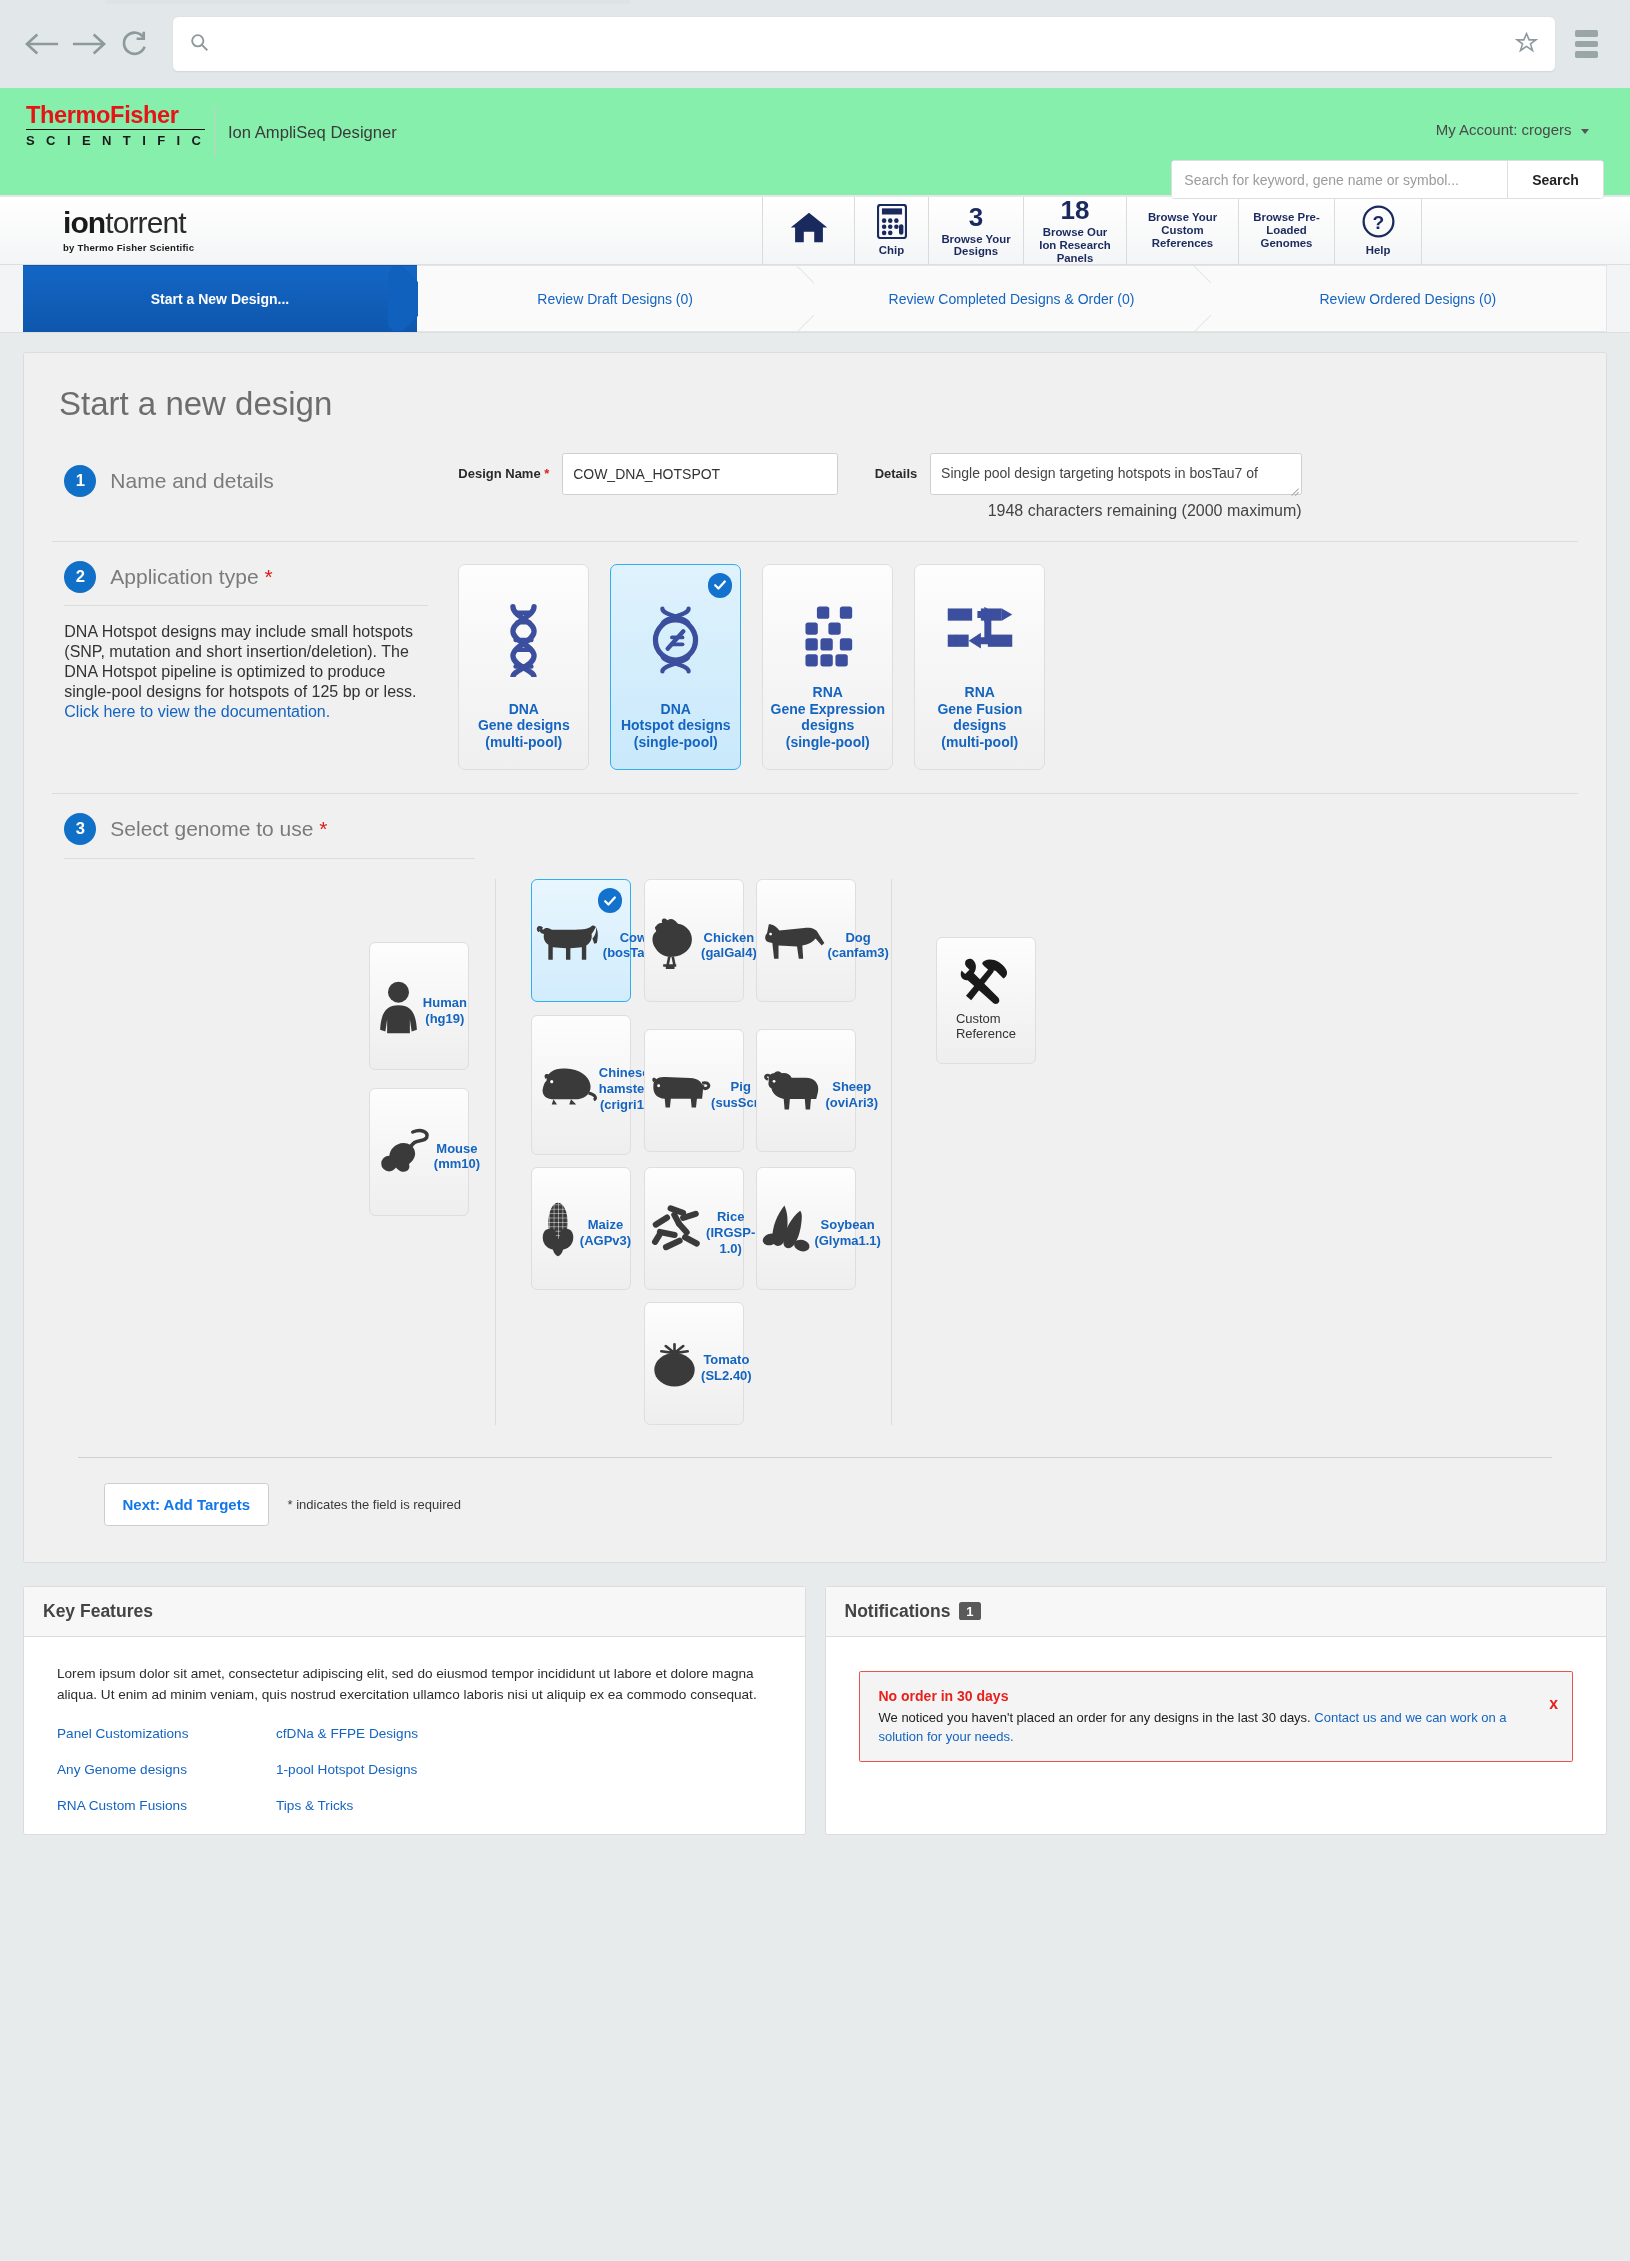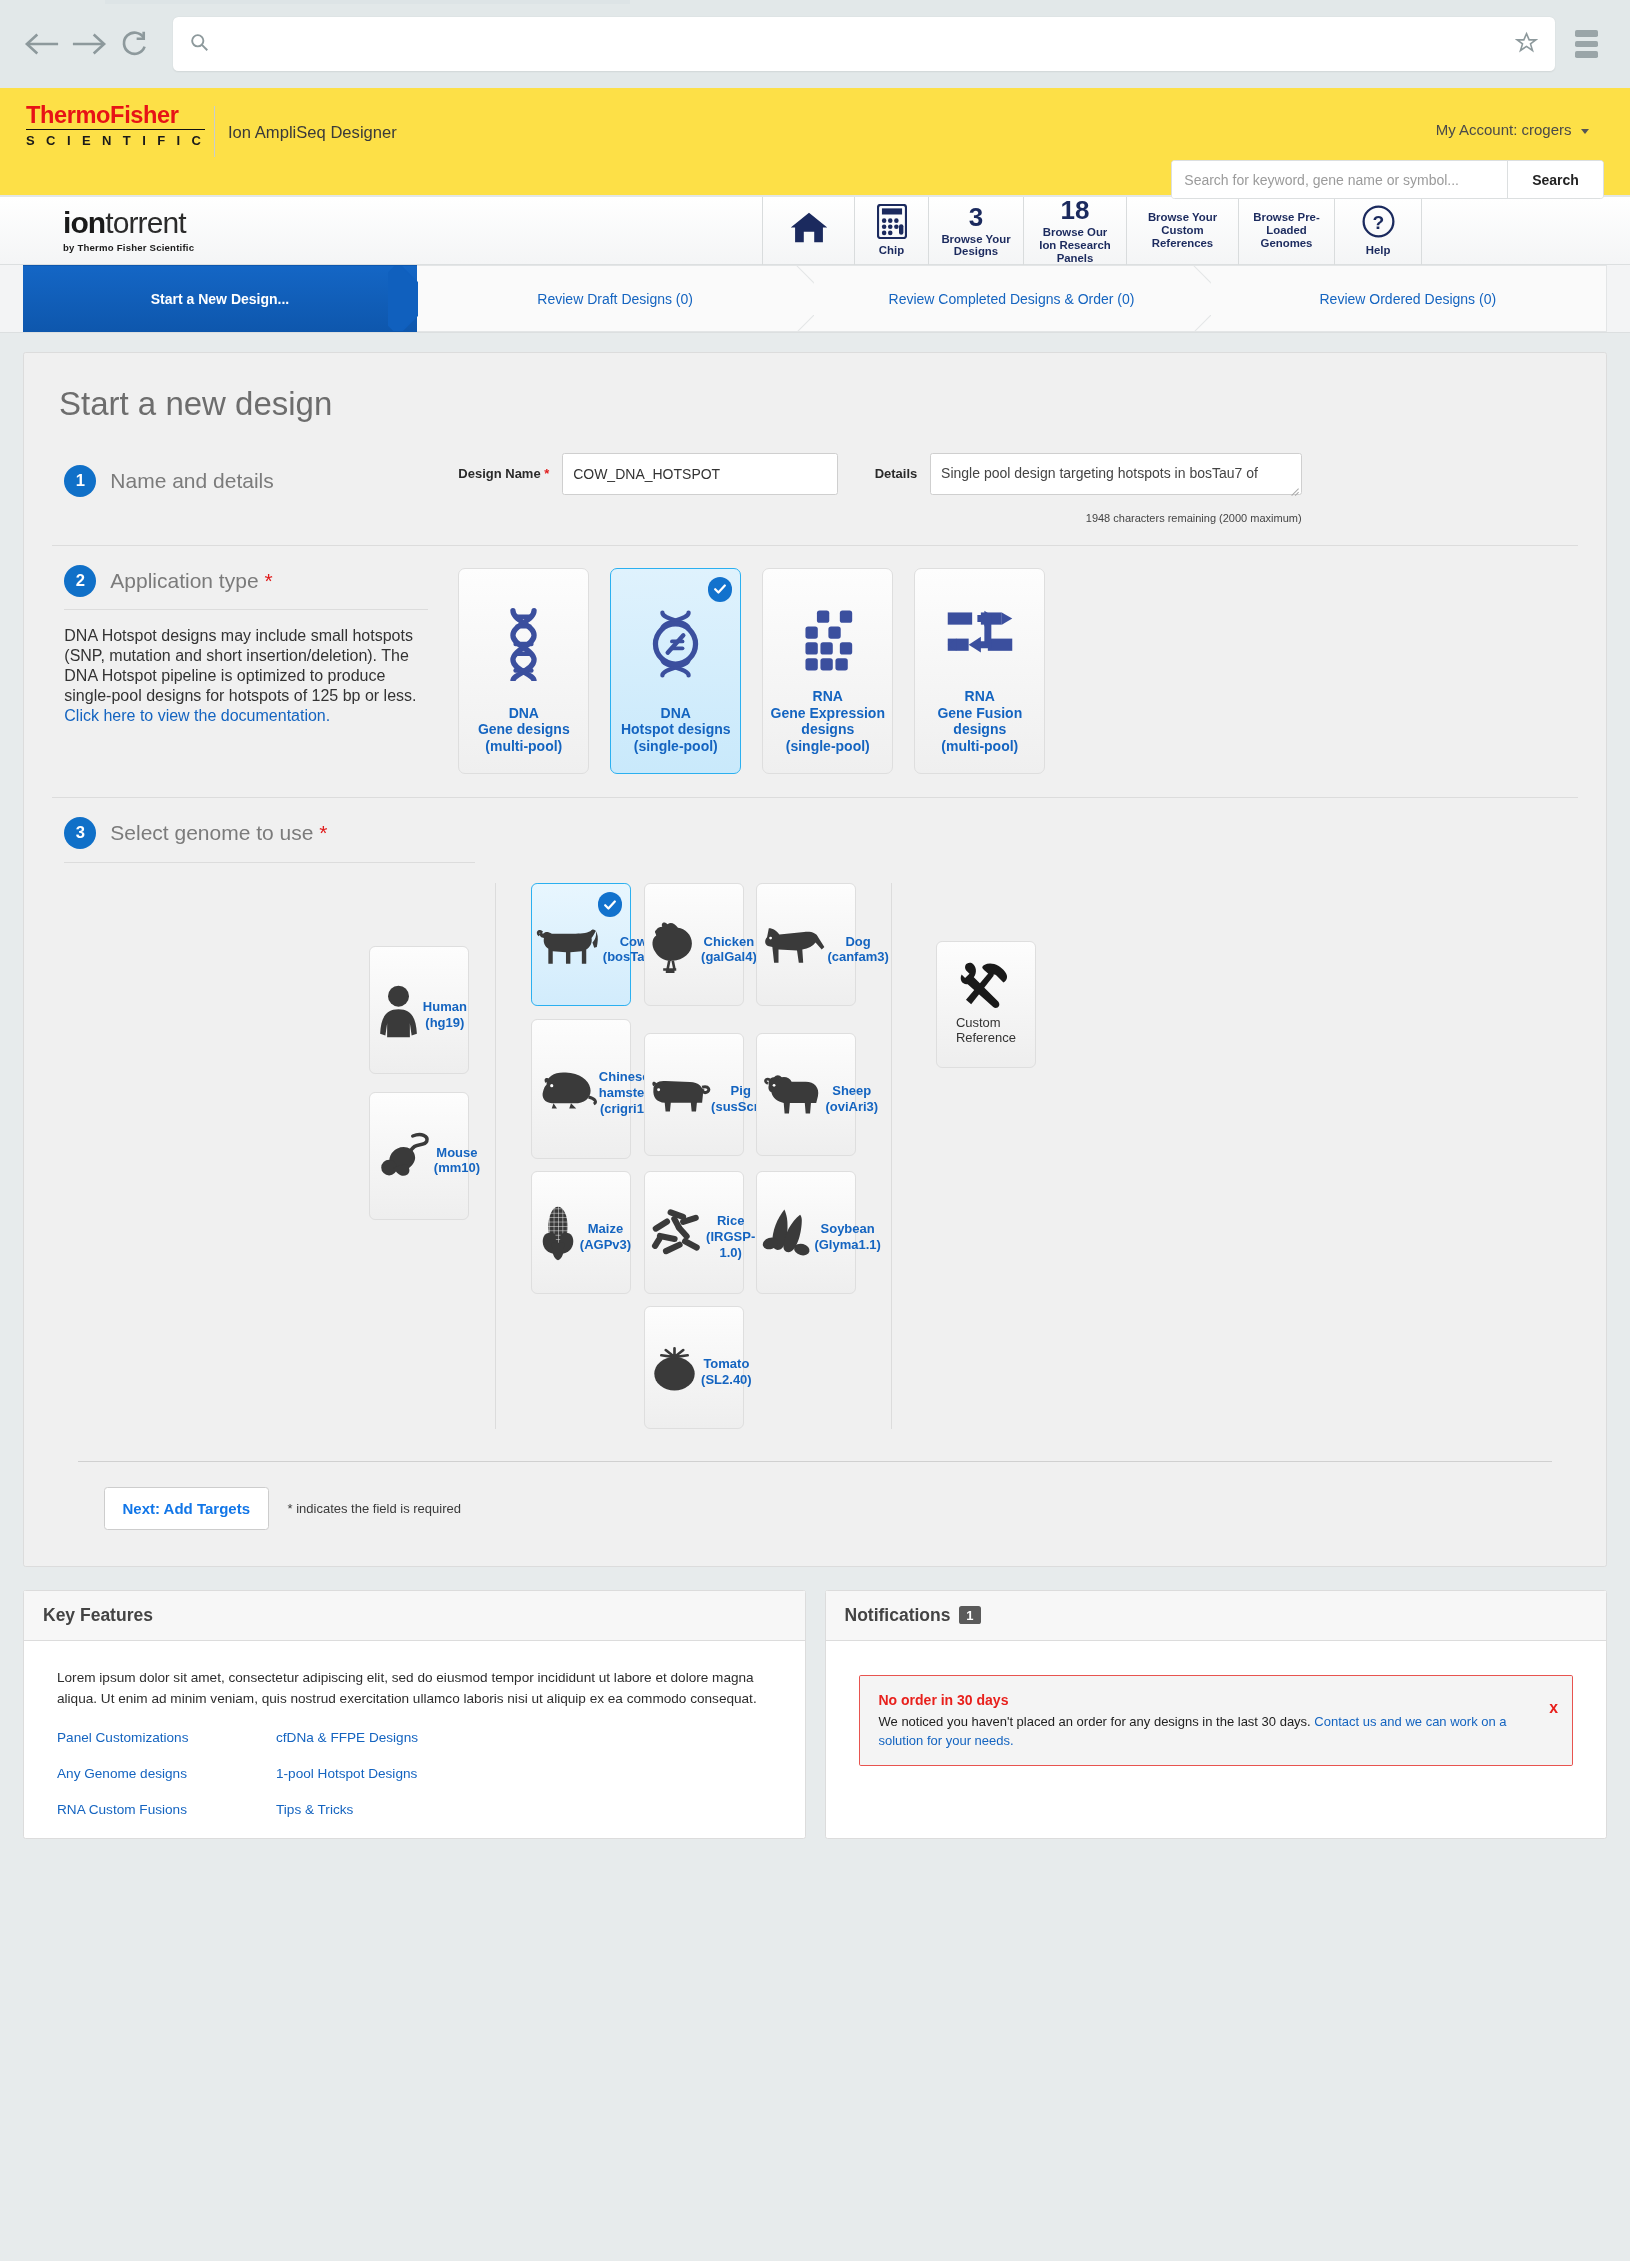--- a/index.html
+++ b/index.html
@@ -38,21 +38,21 @@
     padding:0 17.5px;
     box-shadow:0 0.9px 1.8px rgba(0,0,0,.08);
   }
   .urlbar .url-text{ flex:1 1 auto; padding-left:14px; color:#555; font-size:15px; }
   .hamburger{ width:49px; height:54px; display:flex; flex-direction:column;
      align-items:center; justify-content:center; gap:4.4px; }
   .hamburger span{ display:block; width:23px; height:6.1px; background:#9aa5a8; border-radius:1.8px; }
 
   
   .thermo-header{
-    background:#fde047; height:109px; position:relative;
+    background:#86efac; height:109px; position:relative;
     border-bottom:2.6px solid #e3e7e8;
   }
   .tf-logo{ position:absolute; left:26px; top:14px; }
   .tf-logo .tf-top{
     color:#e71316; font-weight:bold; font-size:23.6px; letter-spacing:-0.4px;
     line-height:26px; font-family:"Liberation Sans", sans-serif;
   }
   .tf-logo .tf-bot{
     color:#1a1a1a; font-weight:bold; font-size:13px; letter-spacing:3.9px;
     line-height:17.5px; border-top:1.8px solid #111; padding-top:1.8px; margin-top:0.9px;
@@ -164,21 +164,21 @@
   .details-box{ margin-left:37px; display:flex; align-items:flex-start;}
   .textarea-wrap{ position:relative; }
   .text-area{
     width:372px; height:42px; border:0.9px solid #cfcfcf; border-radius:2.6px;
     background:#fff; padding:10.5px; font-size:14px; color:#444; resize:none;
     font-family:"Liberation Sans", sans-serif; outline:none; overflow:hidden;
     line-height:19px; white-space:nowrap;
     text-decoration:underline; text-decoration-color:transparent;
   }
   .resize-grip{ position:absolute; right:1.8px; bottom:1.8px; width:10.5px; height:10.5px; pointer-events:none;}
-  .char-count{ font-size:11px; color:#444; text-align:right; margin-top:14px; }
+  .char-count{ font-size:16px; color:#444; text-align:right; margin-top:4px; }
 
   
   .sec2{ display:flex; padding:19px 0 23px 12.3px; border-bottom:0.9px solid #dcdcdc;}
   .sec2-left{ width:394px; }
   .sec2-left .hr{ height:0.9px; background:#dcdcdc; margin:12.3px 30px 15.8px 0; }
   .sec2-desc{ font-size:16px; line-height:20px; color:#333; padding-right:26px; }
   .link{ color:#1464c0; text-decoration:none; cursor:pointer;}
   .app-cards{ display:flex; gap:21px; padding-top:3.5px;}
   .app-card{
     width:131px; height:206px; border:0.9px solid #dedede; border-radius:7px;

